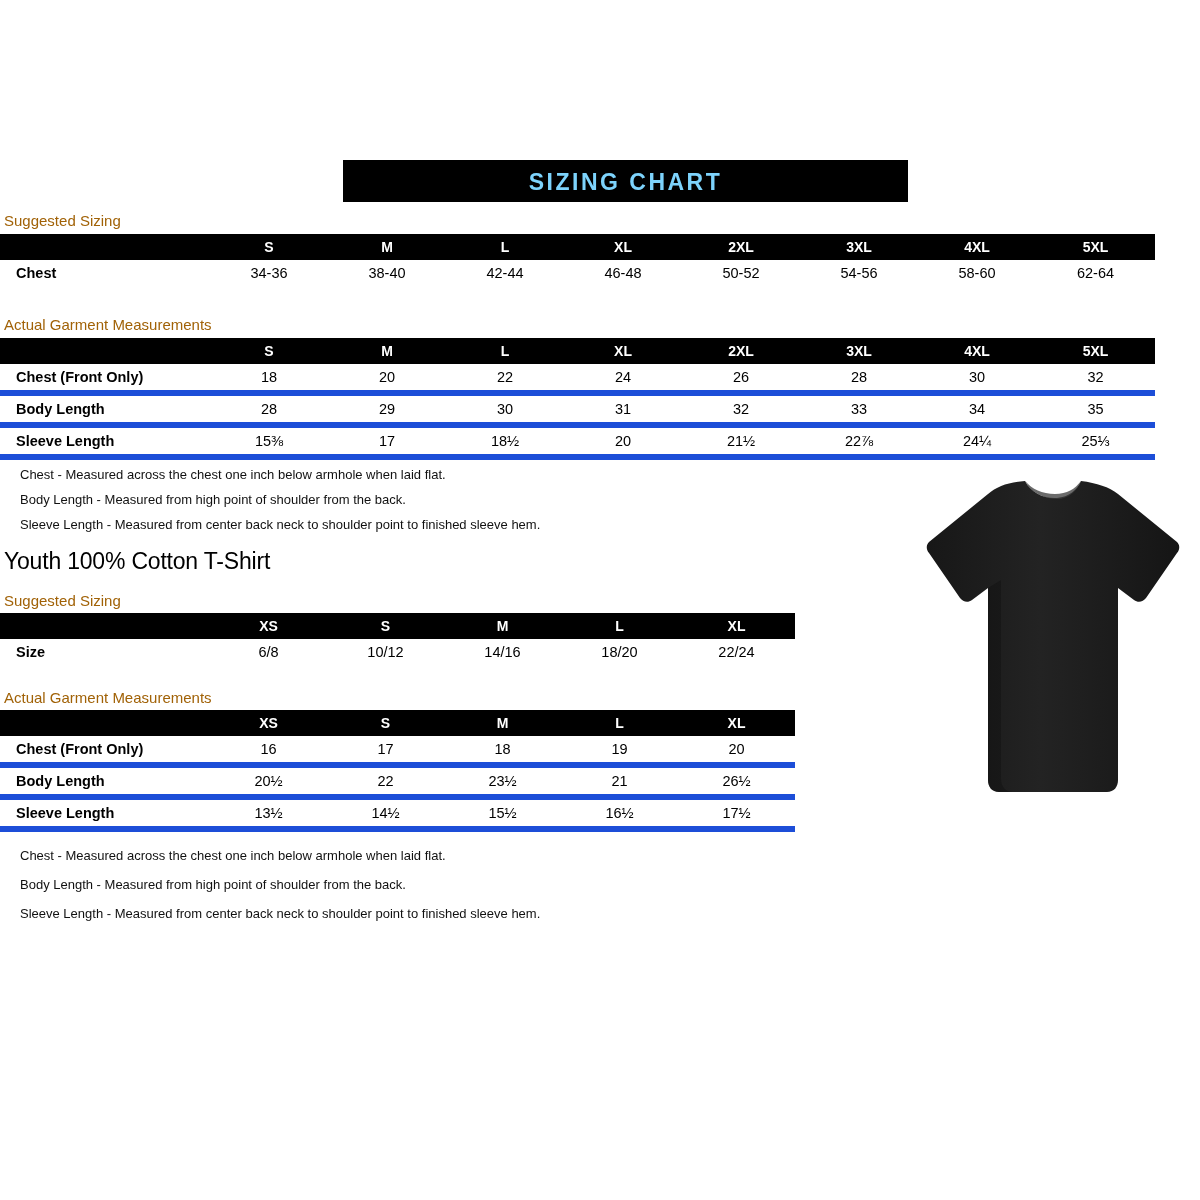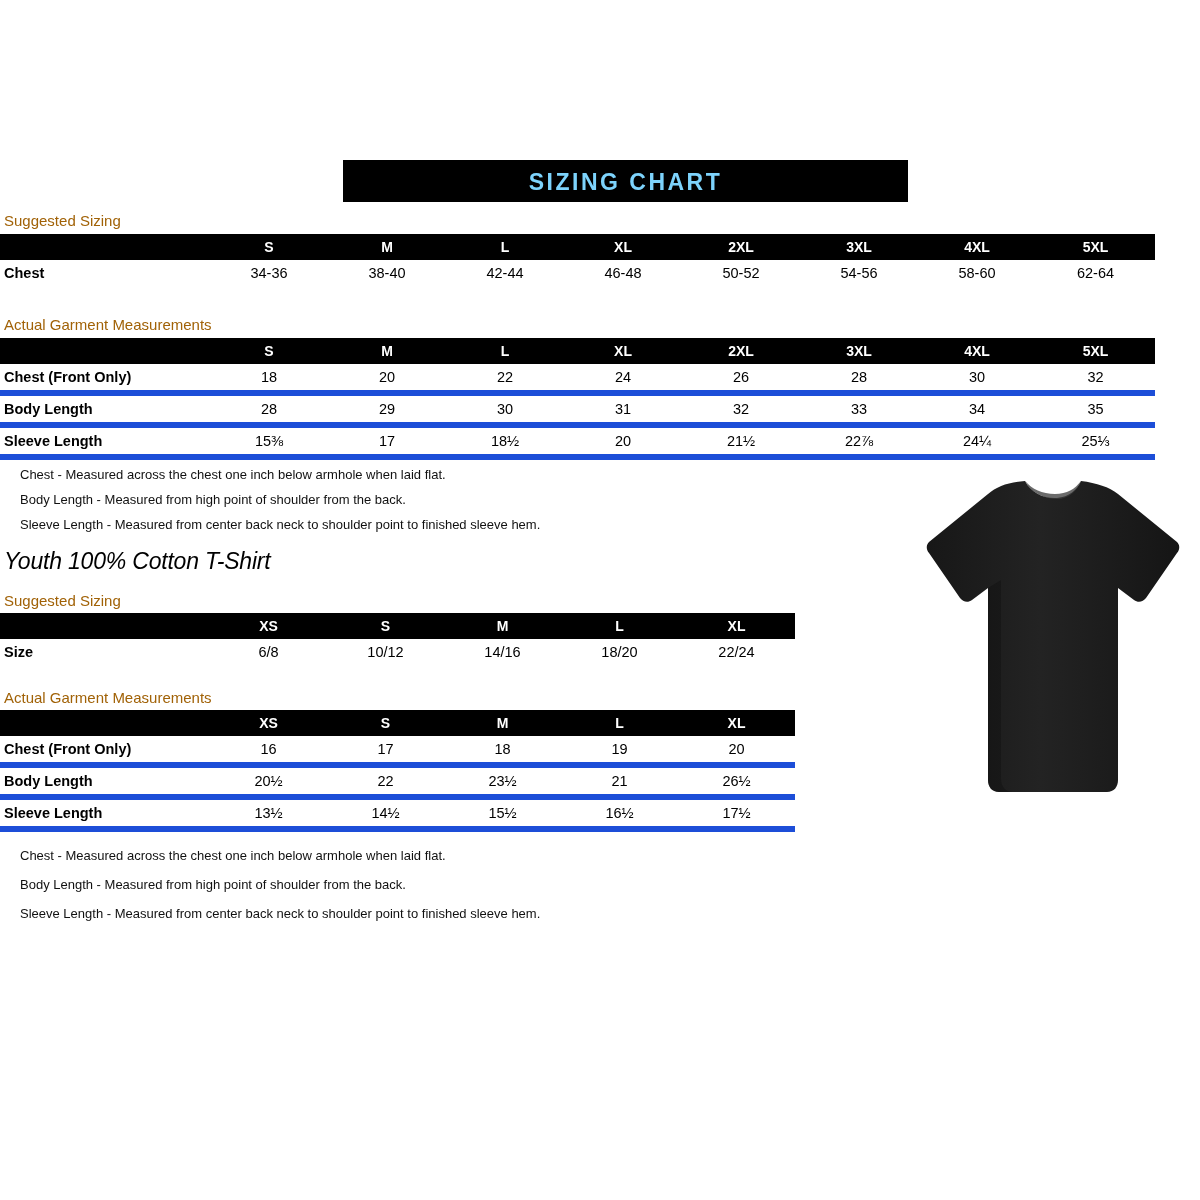--- a/index.html
+++ b/index.html
@@ -93,21 +93,21 @@
   table.chart tbody td {
     font-size: 14.5px;
     height: 26px;
     text-align: center;
     vertical-align: middle;
     color: #000000;
   }
   table.chart tbody td.rowlabel {
     text-align: left;
     font-weight: bold;
-    padding-left: 4px;
+    padding-left: 16px;
   }
   table.chart tbody tr.ruled td {
     border-bottom: 6px solid #1d4ed8;
   }
 
   
   #adult-suggested {
     left: 0px;
     top: 234px;
     width: 1155px;
@@ -140,21 +140,20 @@
   }
 
   .youth-title {
     position: absolute;
     left: 4px;
     top: 548px;
     font-size: 23px;
     font-weight: 400;
     letter-spacing: -0.2px;
     white-space: nowrap;
-    font-style: italic;
   }
 
   
   .shirt-wrap {
     position: absolute;
     left: 885px;
     top: 480px;
     width: 300px;
     height: 340px;
   }

